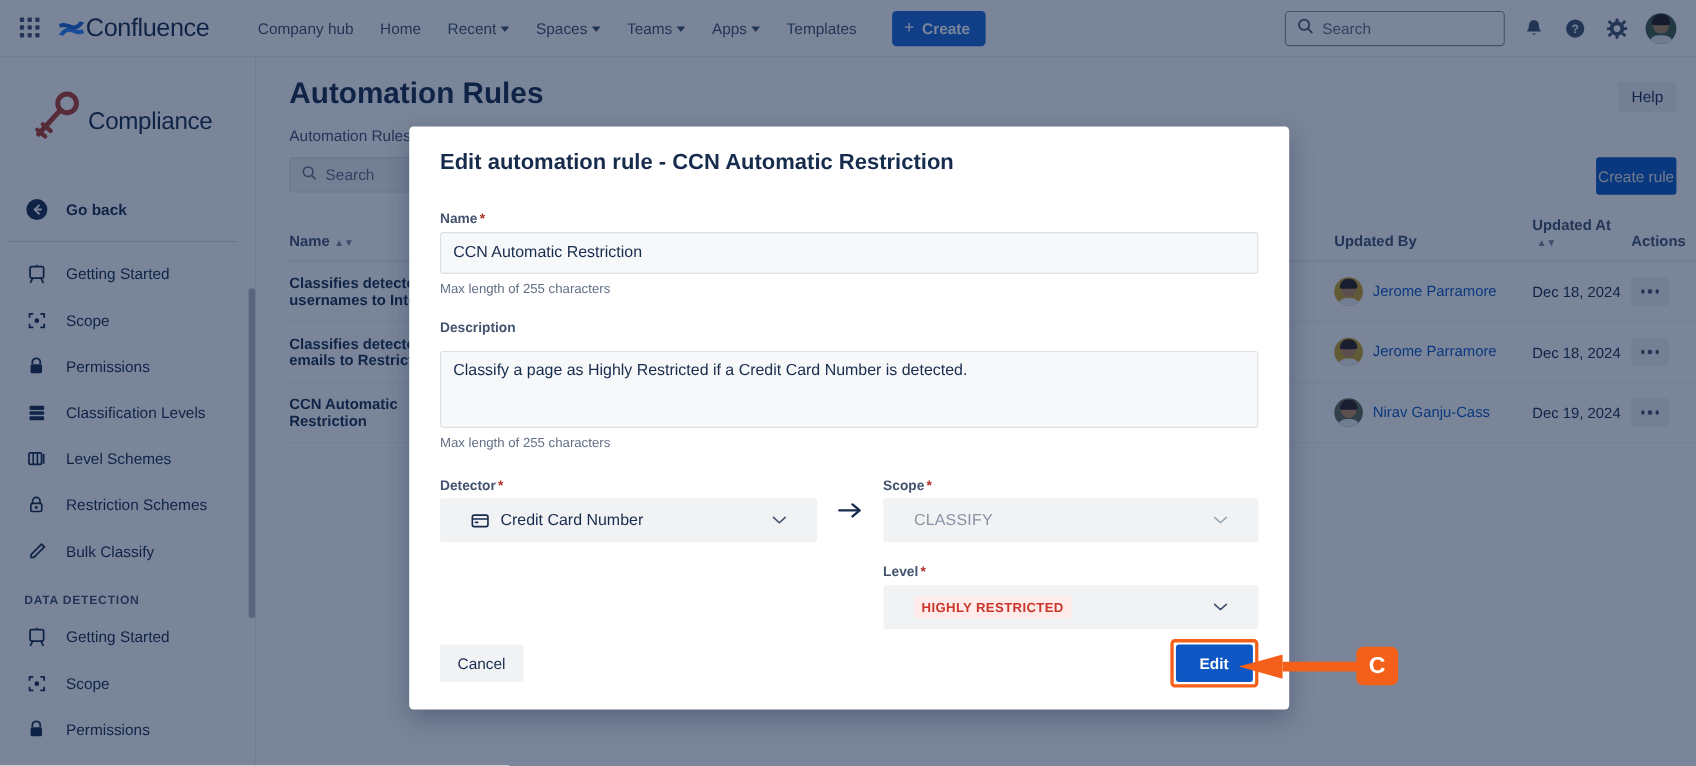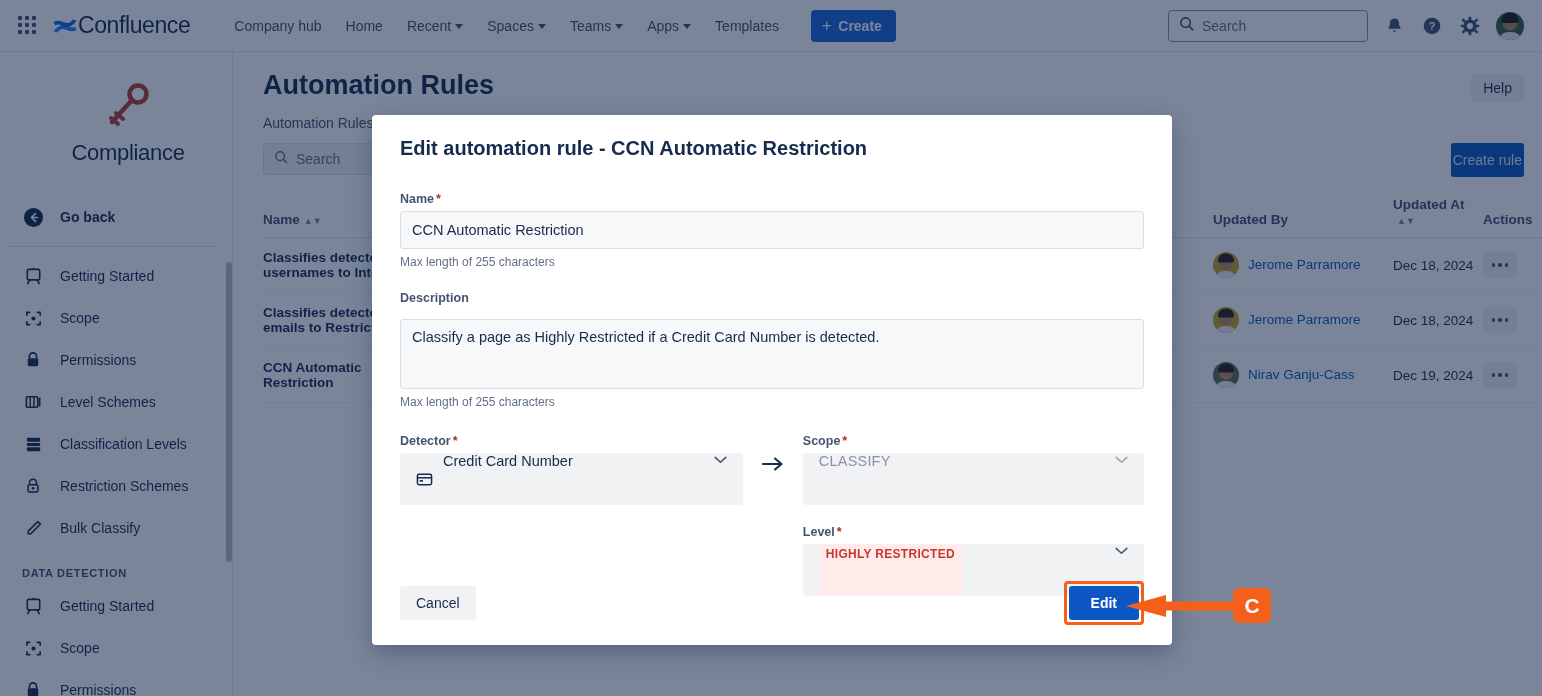--- a/index.html
+++ b/index.html
@@ -60,21 +60,21 @@
 
   
   .sidebar {
     position: absolute; top: 52px; left: 0;
     width: 233px; height: 644px;
     background: #ffffff;
     border-right: 1px solid #e6e8eb;
     overflow: hidden;
     z-index: 10;
   }
-  .side-logo { display: flex; align-items: center; gap: 2px; padding: 28px 0 0 24px; flex-direction: column; }
+  .side-logo { display: flex; align-items: center; gap: 2px; padding: 28px 0 0 24px; }
   .side-logo .logotext { font-size: 22px; color: #172b4d; letter-spacing: -0.3px; }
   .side-goback {
     display: flex; align-items: center; gap: 16px;
     padding: 10px 0 10px 22px; margin-top: 30px; cursor: pointer;
   }
   .side-goback .lbl { font-size: 14px; color: #172b4d; font-weight: bold; }
   .side-divider { height: 1px; background: #dfe1e6; margin: 8px 16px 8px 6px; }
   .side-item {
     display: flex; align-items: center; gap: 16px;
     padding: 10px 0 10px 22px; cursor: pointer;
@@ -161,22 +161,22 @@
     border-radius: 3px; padding: 9px 11px; font-size: 14.5px; color: #172b4d; cursor: text; margin-top: 14px;
   }
   .help-txt { font-size: 12px; color: #626f86; margin-top: 6px; }
   .row-name { margin-top: 32px; }
   .row-desc { margin-top: 22px; }
   .row-da { margin-top: 25px; display: flex; align-items: flex-start; }
   .col-left { width: 345px; }
   .arrow-cell { width: 60px; display: flex; justify-content: center; align-items: center; height: 40px; }
   .col-right { width: 343px; }
   .select-box {
-    width: 100%; height: 52px; background: #f1f2f4; border-radius: 3px;
-    display: flex; padding: 0 16px; cursor: pointer;
+    width: 100%; height: 40px; background: #f1f2f4; border-radius: 3px;
+    display: flex; align-items: center; padding: 0 28px; cursor: pointer;
   }
   .select-box .val { font-size: 14.5px; color: #172b4d; }
   .select-box .val.muted { color: #8993a4; letter-spacing: 0.2px; }
   .select-box .chev { margin-left: auto; color: #44546f; font-size: 12px; }
   .sel-icon { margin-right: 10px; display: flex; align-items: center; }
   .badge-level {
     background: #ffecea; color: #c9372c; font-size: 12px; font-weight: bold;
     letter-spacing: 0.3px; padding: 3px 7px; border-radius: 3px;
   }
   .row-level { margin-top: 20px; }
@@ -371,37 +371,37 @@
         <svg width="18" height="18" viewBox="0 0 20 20">
             <path d="M6 8V6a4 4 0 0 1 8 0v2" fill="none" stroke="#172b4d" stroke-width="1.9"></path>
             <rect x="4.2" y="8" width="11.6" height="9" rx="1.6" fill="#172b4d"></rect>
           </svg>
       </span>
       <span class="lbl">Permissions</span>
     </div>
     <div class="side-item">
       <span class="side-icon">
         <svg width="19" height="19" viewBox="0 0 20 20">
+            <rect x="3" y="3" width="14" height="4" rx="1" fill="#172b4d"></rect>
+            <rect x="3" y="8.3" width="14" height="3.4" rx="1" fill="#172b4d"></rect>
+            <rect x="3" y="13" width="14" height="4" rx="1" fill="#172b4d"></rect>
+          </svg>
+      </span>
+      <span class="lbl">Classification Levels</span>
+    </div>
+    <div class="side-item">
+      <span class="side-icon">
+        <svg width="19" height="19" viewBox="0 0 20 20">
             <rect x="2.5" y="4" width="12" height="11" rx="1.3" fill="none" stroke="#172b4d" stroke-width="1.7"></rect>
             <line x1="6.5" y1="4" x2="6.5" y2="15" stroke="#172b4d" stroke-width="1.5"></line>
             <line x1="10.5" y1="4" x2="10.5" y2="15" stroke="#172b4d" stroke-width="1.5"></line>
             <path d="M16.5 5.5v8" stroke="#172b4d" stroke-width="1.7" stroke-linecap="round"></path>
           </svg>
       </span>
       <span class="lbl">Level Schemes</span>
-    </div>
-    <div class="side-item">
-      <span class="side-icon">
-        <svg width="19" height="19" viewBox="0 0 20 20">
-            <rect x="3" y="3" width="14" height="4" rx="1" fill="#172b4d"></rect>
-            <rect x="3" y="8.3" width="14" height="3.4" rx="1" fill="#172b4d"></rect>
-            <rect x="3" y="13" width="14" height="4" rx="1" fill="#172b4d"></rect>
-          </svg>
-      </span>
-      <span class="lbl">Classification Levels</span>
     </div>
     <div class="side-item">
       <span class="side-icon">
         <svg width="18" height="18" viewBox="0 0 20 20">
             <path d="M6.2 8.5V6.2a3.8 3.8 0 0 1 7.6 0v2.3" fill="none" stroke="#172b4d" stroke-width="1.7"></path>
             <rect x="4.5" y="8.5" width="11" height="8.2" rx="1.6" fill="none" stroke="#172b4d" stroke-width="1.7"></rect>
             <circle cx="10" cy="12.6" r="1.5" fill="#172b4d"></circle>
           </svg>
       </span>
       <span class="lbl">Restriction Schemes</span>

